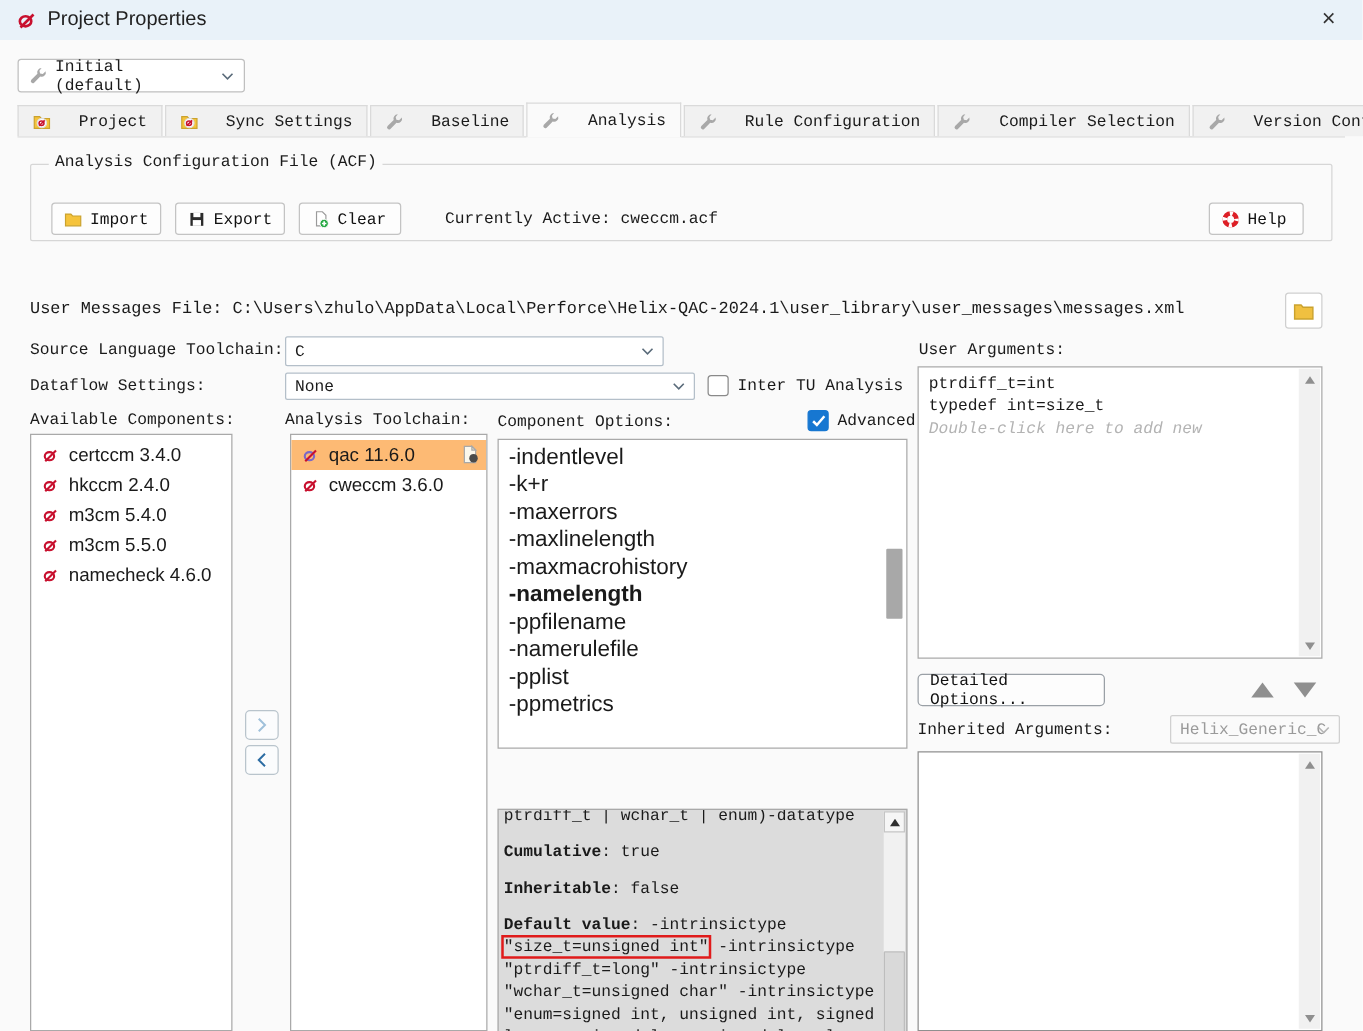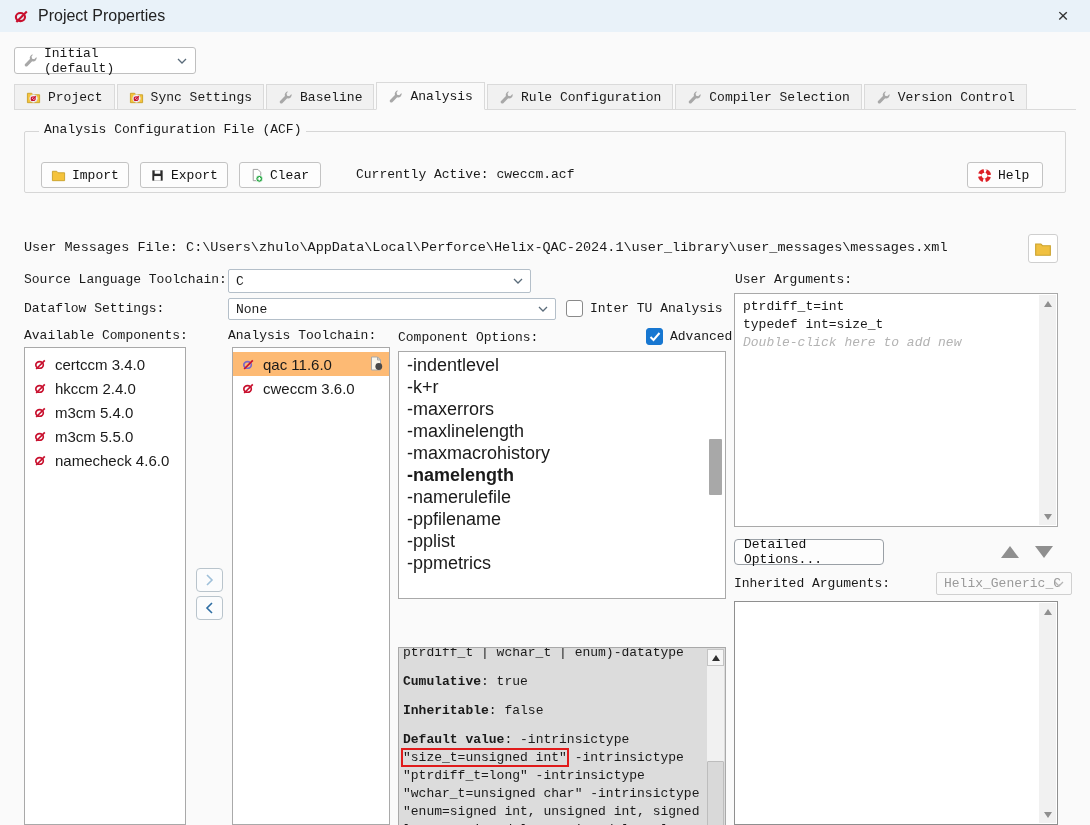--- a/index.html
+++ b/index.html
@@ -21,21 +21,21 @@
 
   
   .preset { position:absolute; left:14px; top:47px; width:182px; height:27px;
     background:#fff; border:1px solid #bfbfbf; border-radius:3px;
     display:flex; align-items:center; gap:6px; padding:0 8px; font-size:13px;justify-content:space-between; }
   .preset .chev { margin-left:auto; }
 
   
   .tabbar { position:absolute; left:14px; top:82px; width:1062px; height:28px;
     display:flex; align-items:flex-end; border-bottom:1px solid #dadada; }
-  .tab { height:25px; display:flex; align-items:center; gap:7px; padding:0 11px;
+  .tab { height:25px; display:flex; align-items:center; gap:22px; padding:0 11px;
     background:#f1f1f1; border:1px solid #dadada; border-bottom:none;
     margin-right:2px; font-size:13px; white-space:nowrap; cursor:pointer; }
   .tab.active { height:28px; background:#fafafa; margin-bottom:-1px;
     border-bottom:1px solid #fafafa; }
 
   
   .groupbox { position:absolute; left:24px; top:131px; width:1042px; height:62px;
     border:1px solid #d6d6d6; border-radius:2px; }
   .groupbox .legend { position:absolute; top:-10px; left:14px; background:#fafafa;
     padding:0 5px; font-size:13px; }
@@ -433,24 +433,24 @@
     <div class="orow">
         <span>-maxlinelength</span>
       </div>
     <div class="orow">
         <span>-maxmacrohistory</span>
       </div>
     <div class="orow bold">
         <span>-namelength</span>
       </div>
     <div class="orow">
+        <span>-ppfilename</span>
+      </div>
+    <div class="orow">
         <span>-namerulefile</span>
-      </div>
-    <div class="orow">
-        <span>-ppfilename</span>
       </div>
     <div class="orow">
         <span>-pplist</span>
       </div>
     <div class="orow">
         <span>-ppmetrics</span>
       </div>
     <div class="sbar naked">
       <div class="sb-thumb" style="top:86px; height:56px;"></div>
     </div>

